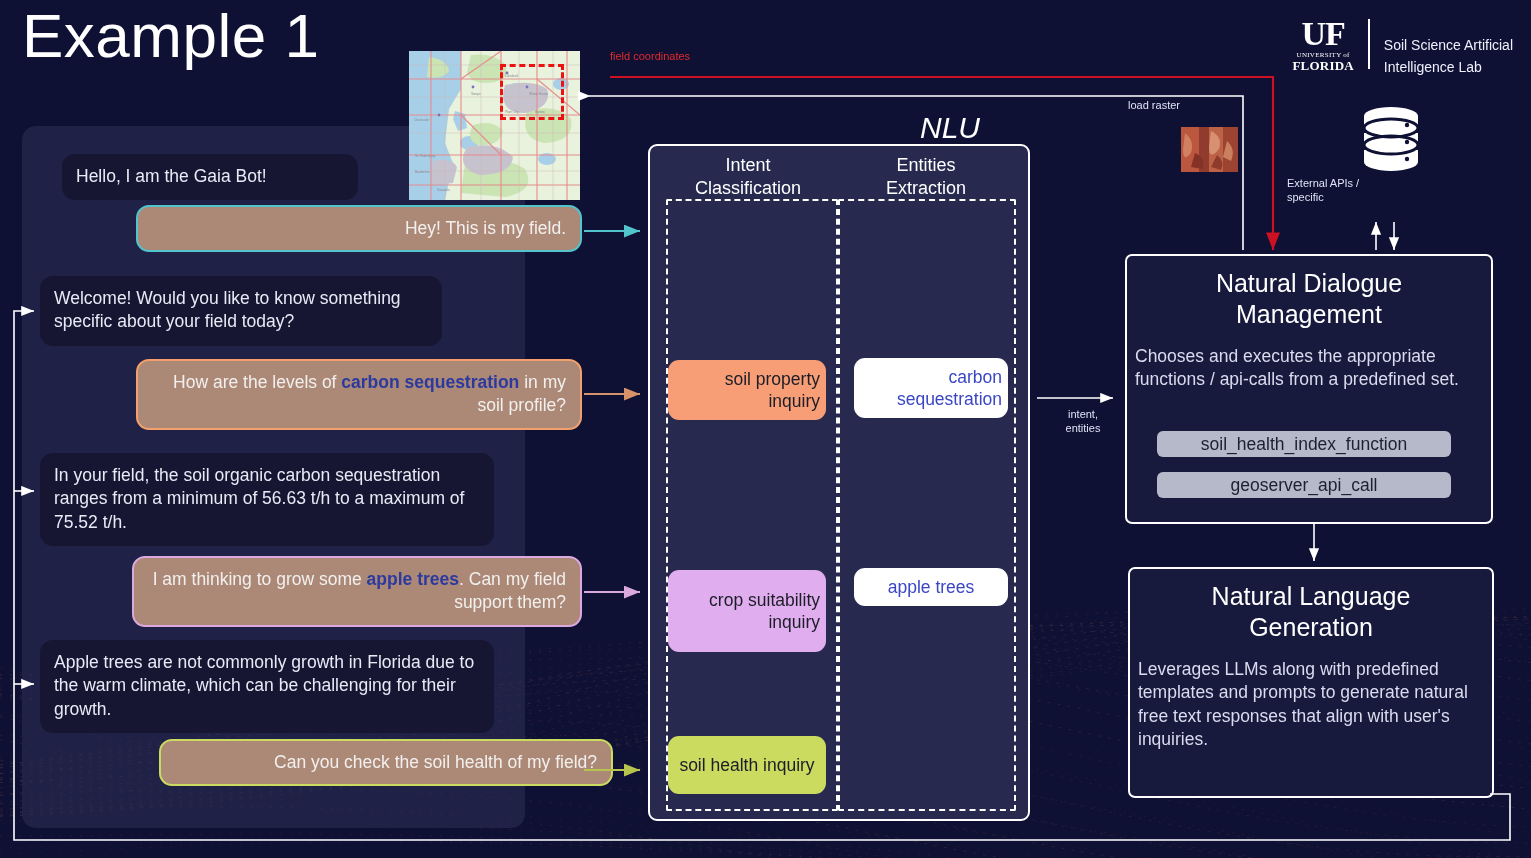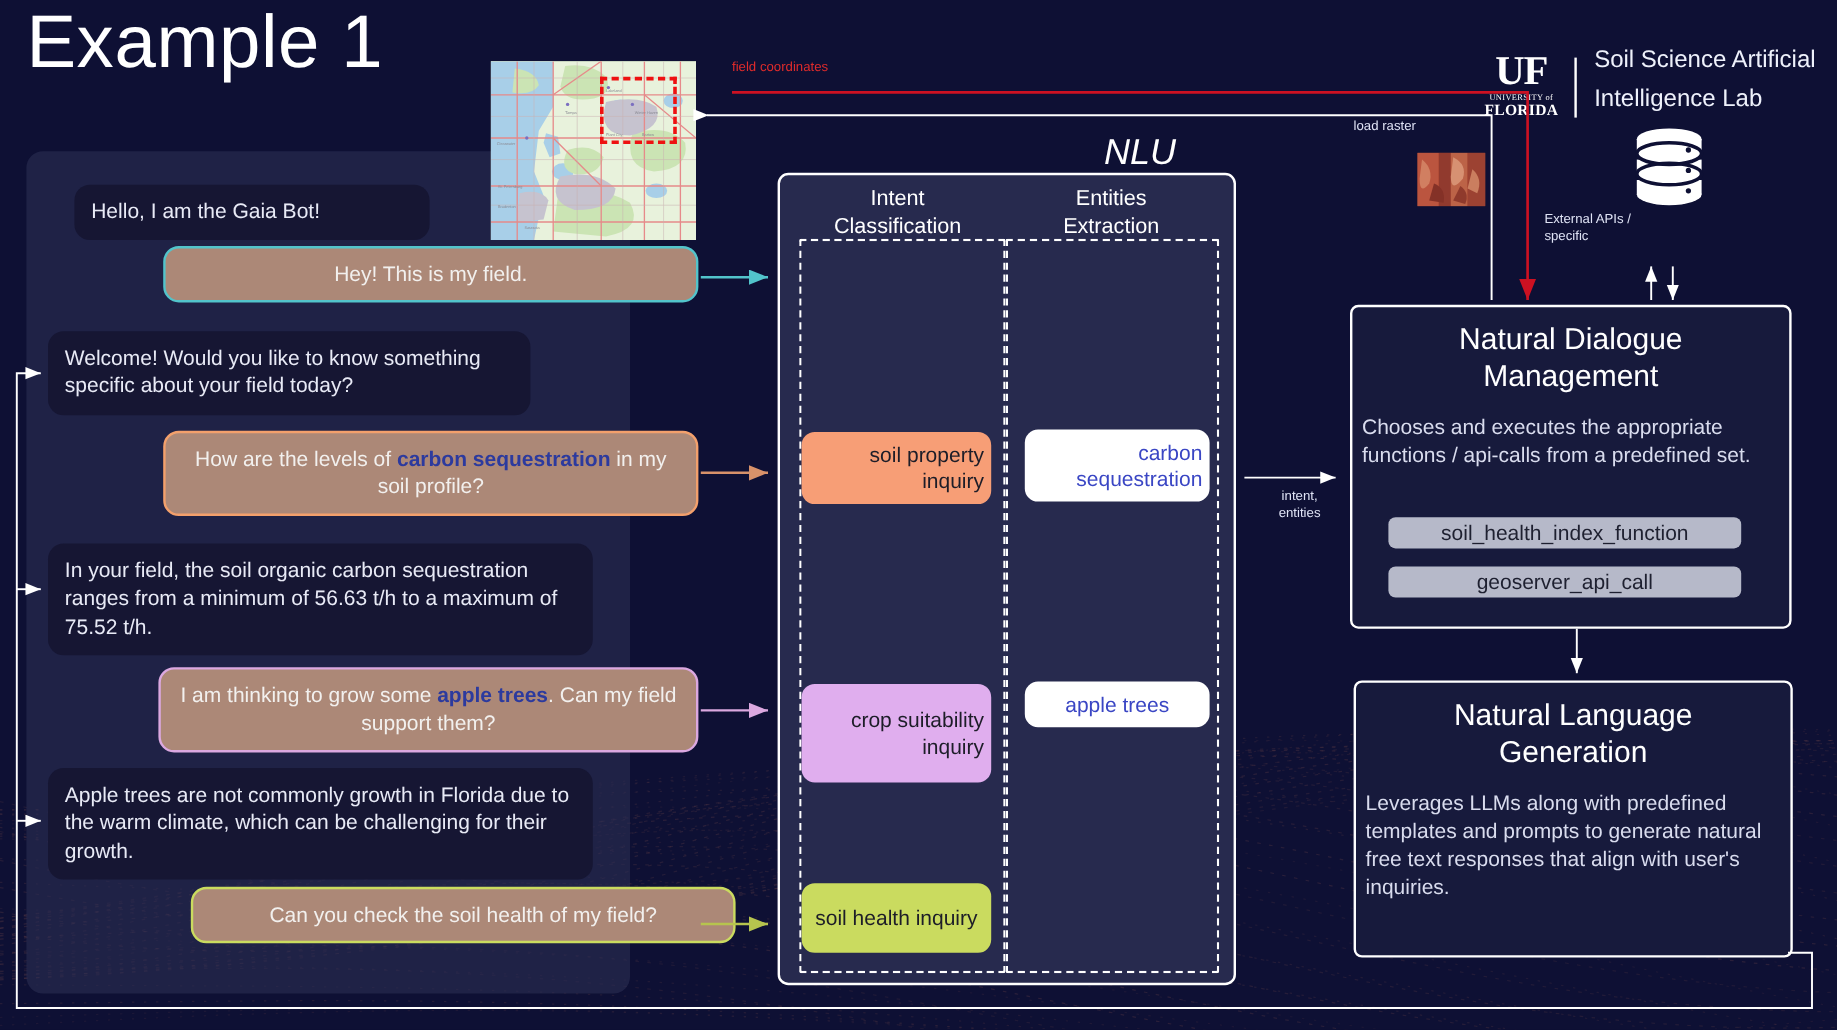--- a/index.html
+++ b/index.html
@@ -15,37 +15,37 @@
   .wave{position:absolute;left:0;bottom:0;width:1531px;height:360px;pointer-events:none;}
 
   
   .title{
     position:absolute;left:22px;top:2px;
     font-size:62px;font-weight:300;letter-spacing:.5px;color:#fff;
     line-height:1.1;
   }
 
   
-  .logo-wrap{position:absolute;right:18px;top:10px;display:flex;align-items:flex-end;gap:14px;}
+  .logo-wrap{position:absolute;right:18px;top:10px;display:flex;align-items:center;gap:14px;}
   .uf-mark{display:flex;flex-direction:column;align-items:center;line-height:1;}
   .uf-letters{font-family:"Liberation Serif","DejaVu Serif",serif;font-weight:700;font-size:34px;letter-spacing:-1px;color:#fff;}
   .uf-univ{font-family:"Liberation Serif","DejaVu Serif",serif;font-size:7px;letter-spacing:.3px;color:#fff;margin-top:1px;}
   .uf-fl{font-family:"Liberation Serif","DejaVu Serif",serif;font-weight:700;font-size:13px;letter-spacing:.2px;color:#fff;}
   .logo-div{width:2px;height:50px;background:#fff;}
-  .logo-text{font-size:20px;line-height:1.6;color:#eef1fb;font-weight:400;margin-top:24px;}
+  .logo-text{font-size:14px;line-height:1.6;color:#eef1fb;font-weight:400;margin-top:24px;}
 
   
   .chat-panel{
     position:absolute;left:22px;top:126px;width:503px;height:702px;
     background:rgba(42,45,82,.62);
     border-radius:14px;
   }
   .bubble{position:absolute;border-radius:13px;font-size:17.5px;line-height:1.33;}
   .bot{background:#161633;color:#e8eaf6;padding:11px 14px 12px 14px;text-align:left;}
-  .user{background:#ac8877;color:#f2f0ee;padding:10px 14px;text-align:center;border-width:2px;border-style:solid;}
+  .user{background:#ac8877;color:#f2f0ee;padding:10px 14px;text-align:right;border-width:2px;border-style:solid;}
   .hl{color:#2c3a9e;font-weight:600;}
 
   .b1{left:40px;top:28px;width:268px;}
   .b2{left:114px;top:79px;width:414px;border-color:#52c4cb;}
   .b3{left:18px;top:150px;width:374px;}
   .b4{left:114px;top:233px;width:414px;border-color:#f3a06c;}
   .b5{left:18px;top:327px;width:426px;}
   .b6{left:110px;top:430px;width:418px;border-color:#dba8e0;}
   .b7{left:18px;top:514px;width:426px;}
   .b8{left:106px;top:613px;width:422px;border-color:#cadb5f;margin-left:31px;}

